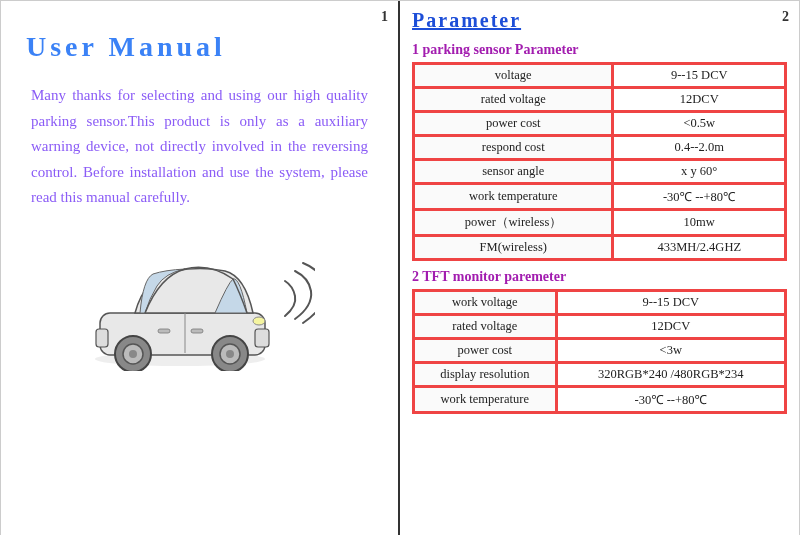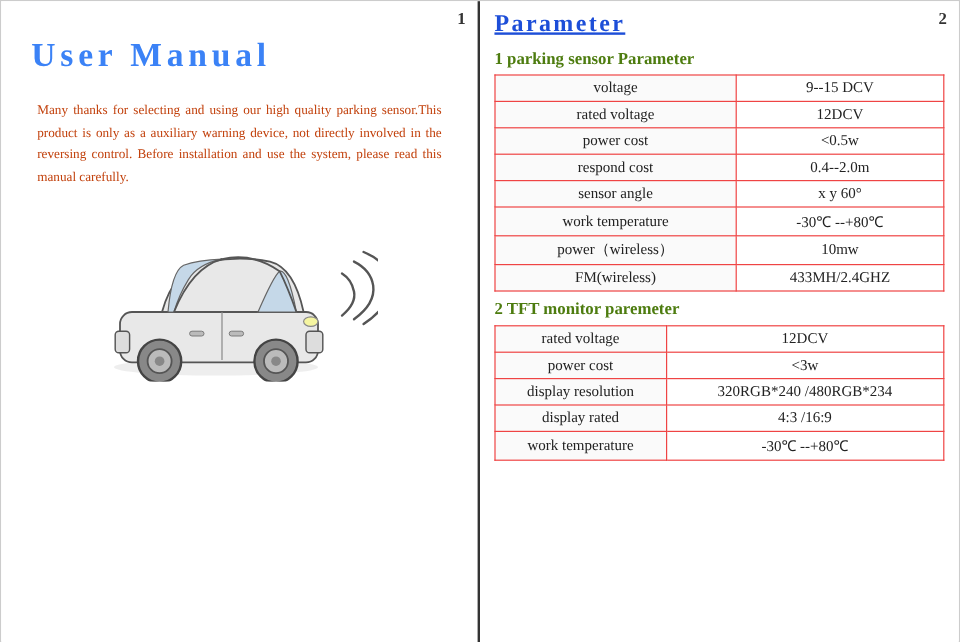--- a/index.html
+++ b/index.html
@@ -42,23 +42,23 @@
     .left-title {
       font-size: 28px;
       font-weight: bold;
       letter-spacing: 4px;
       margin-bottom: 20px;
       margin-top: 10px;
       color: #3b82f6;
     }
 
     .left-content {
-      font-size: 11px;
+      font-size: 15px;
       line-height: 1.7;
-      color: #c2410c;
+      color: #8b5cf6;
       text-align: justify;
       padding: 0 5px;
     }
 
     .car-illustration {
       display: flex;
       align-items: center;
       justify-content: center;
       margin-top: 30px;
       position: relative;
@@ -96,32 +96,32 @@
       letter-spacing: 2px;
       margin-bottom: 10px;
       color: #1d4ed8;
       text-decoration: underline;
     }
 
     .section-heading {
       font-size: 14px;
       font-weight: bold;
       margin: 8px 0 4px 0;
-      color: #4d7c0f;
+      color: #a21caf;
     }
 
     .param-table {
       width: 100%;
       border-collapse: collapse;
       font-size: 12.5px;
       color: #222;
     }
 
     .param-table td {
-      border: 1px solid #ef4444;
+      border: 3px solid #ef4444;
       padding: 3px 0;
       text-align: center;
     }
 
     .param-table td:first-child {
       text-align: center;
       background: #fafafa;
     }
 
     .param-table td:last-child {
@@ -226,34 +226,34 @@
             <td>433MH/2.4GHZ</td>
           </tr>
         </tbody>
     </table>
 
     <div class="section-heading">2  TFT  monitor  paremeter</div>
 
     <table class="param-table">
       <tbody id="section2-tbody">
           <tr>
+            <td>work  voltage</td>
+            <td>9--15 DCV</td>
+          </tr>
+          <tr>
             <td>rated  voltage</td>
             <td>12DCV</td>
           </tr>
           <tr>
             <td>power  cost</td>
             <td>&lt;3w</td>
           </tr>
           <tr>
             <td>display resolution</td>
             <td>320RGB*240 /480RGB*234</td>
-          </tr>
-          <tr>
-            <td>display rated</td>
-            <td>4:3 /16:9</td>
           </tr>
           <tr>
             <td>work  temperature</td>
             <td>-30℃ --+80℃</td>
           </tr>
         </tbody>
     </table>
   </div>
 
 </div>

